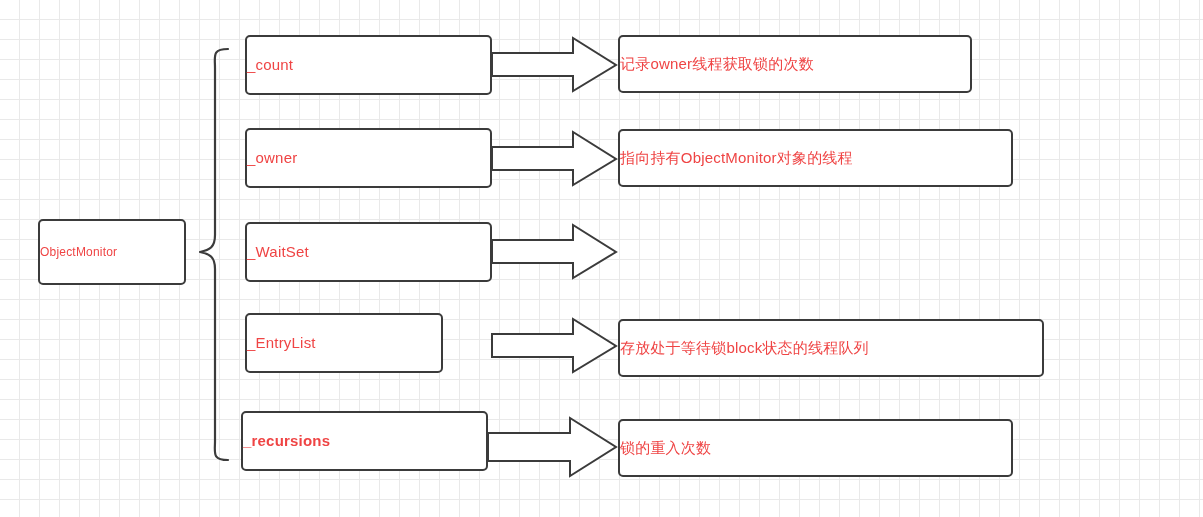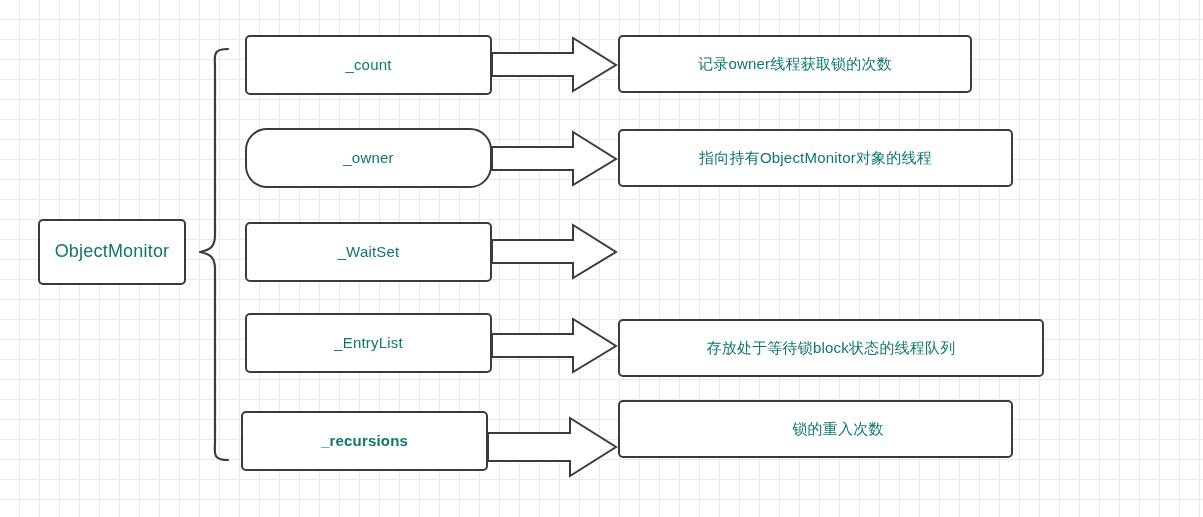--- a/index.html
+++ b/index.html
@@ -33,31 +33,31 @@
   }
 
   .node {
     position: absolute;
     box-sizing: border-box;
     background: #ffffff;
     border: 2px solid #3b3b3b;
     border-radius: 5px;
     display: flex;
     align-items: center;
-    justify-content: center;
-    color: #0f766e;
+    justify-content: flex-start;
+    color: #ef4444;
     font-size: 15px;
     line-height: 1.2;
     letter-spacing: 0.2px;
     text-align: center;
     white-space: nowrap;
   }
 
   .node.root {
-    font-size: 18px;
+    font-size: 12px;
   }
 
   .node .node-label {
     display: block;
   }
 
   .brace-layer,
   .arrow-layer {
     position: absolute;
     left: 0;
@@ -83,50 +83,50 @@
              C 215 247, 210 250, 200 252
              C 210 254, 215 257, 215 269
              L 215 441
              C 215 453, 212 460, 228 460" fill="none" stroke="#3b3b3b" stroke-width="2.2" stroke-linecap="round" stroke-linejoin="round"></path>
   </svg>
 
   <div class="node" style="left:245px; top:35px; width:247px; height:60px;">
     <span class="node-label">_count</span>
   </div>
 
-  <div class="node" style="left:245px; top:128px; width:247px; height:60px;border-radius:22px;">
+  <div class="node" style="left:245px; top:128px; width:247px; height:60px;">
     <span class="node-label">_owner</span>
   </div>
 
   <div class="node" style="left:245px; top:222px; width:247px; height:60px;">
     <span class="node-label">_WaitSet</span>
   </div>
 
-  <div class="node" style="left:245px; top:313px; width:247px; height:60px;">
+  <div class="node" style="left:245px; top:313px; width:198px; height:60px;">
     <span class="node-label">_EntryList</span>
   </div>
 
   <div class="node" style="left:241px; top:411px; width:247px; height:60px;font-weight:bold;">
     <span class="node-label">_recursions</span>
   </div>
 
   <div class="node" style="left:618px; top:35px; width:354px; height:58px;">
     <span class="node-label">记录owner线程获取锁的次数</span>
   </div>
 
   <div class="node" style="left:618px; top:129px; width:395px; height:58px;">
     <span class="node-label">指向持有ObjectMonitor对象的线程</span>
   </div>
 
 
   <div class="node" style="left:618px; top:319px; width:426px; height:58px;">
     <span class="node-label">存放处于等待锁block状态的线程队列</span>
   </div>
 
-  <div class="node" style="left:618px; top:400px; width:395px; height:58px;padding-left:45px;">
+  <div class="node" style="left:618px; top:419px; width:395px; height:58px;">
     <span class="node-label">锁的重入次数</span>
   </div>
 
   <svg class="arrow-layer" viewBox="0 0 1203 517" xmlns="http://www.w3.org/2000/svg">
 
     <path d="M 492 53 L 573 53 L 573 38 L 616 65 L 573 91 L 573 76 L 492 76 Z" fill="#ffffff" stroke="#3b3b3b" stroke-width="2" stroke-linejoin="miter"></path>
 
     <path d="M 492 147 L 573 147 L 573 132 L 616 159 L 573 185 L 573 170 L 492 170 Z" fill="#ffffff" stroke="#3b3b3b" stroke-width="2" stroke-linejoin="miter"></path>
 
     <path d="M 492 240 L 573 240 L 573 225 L 616 252 L 573 278 L 573 263 L 492 263 Z" fill="#ffffff" stroke="#3b3b3b" stroke-width="2" stroke-linejoin="miter"></path>

